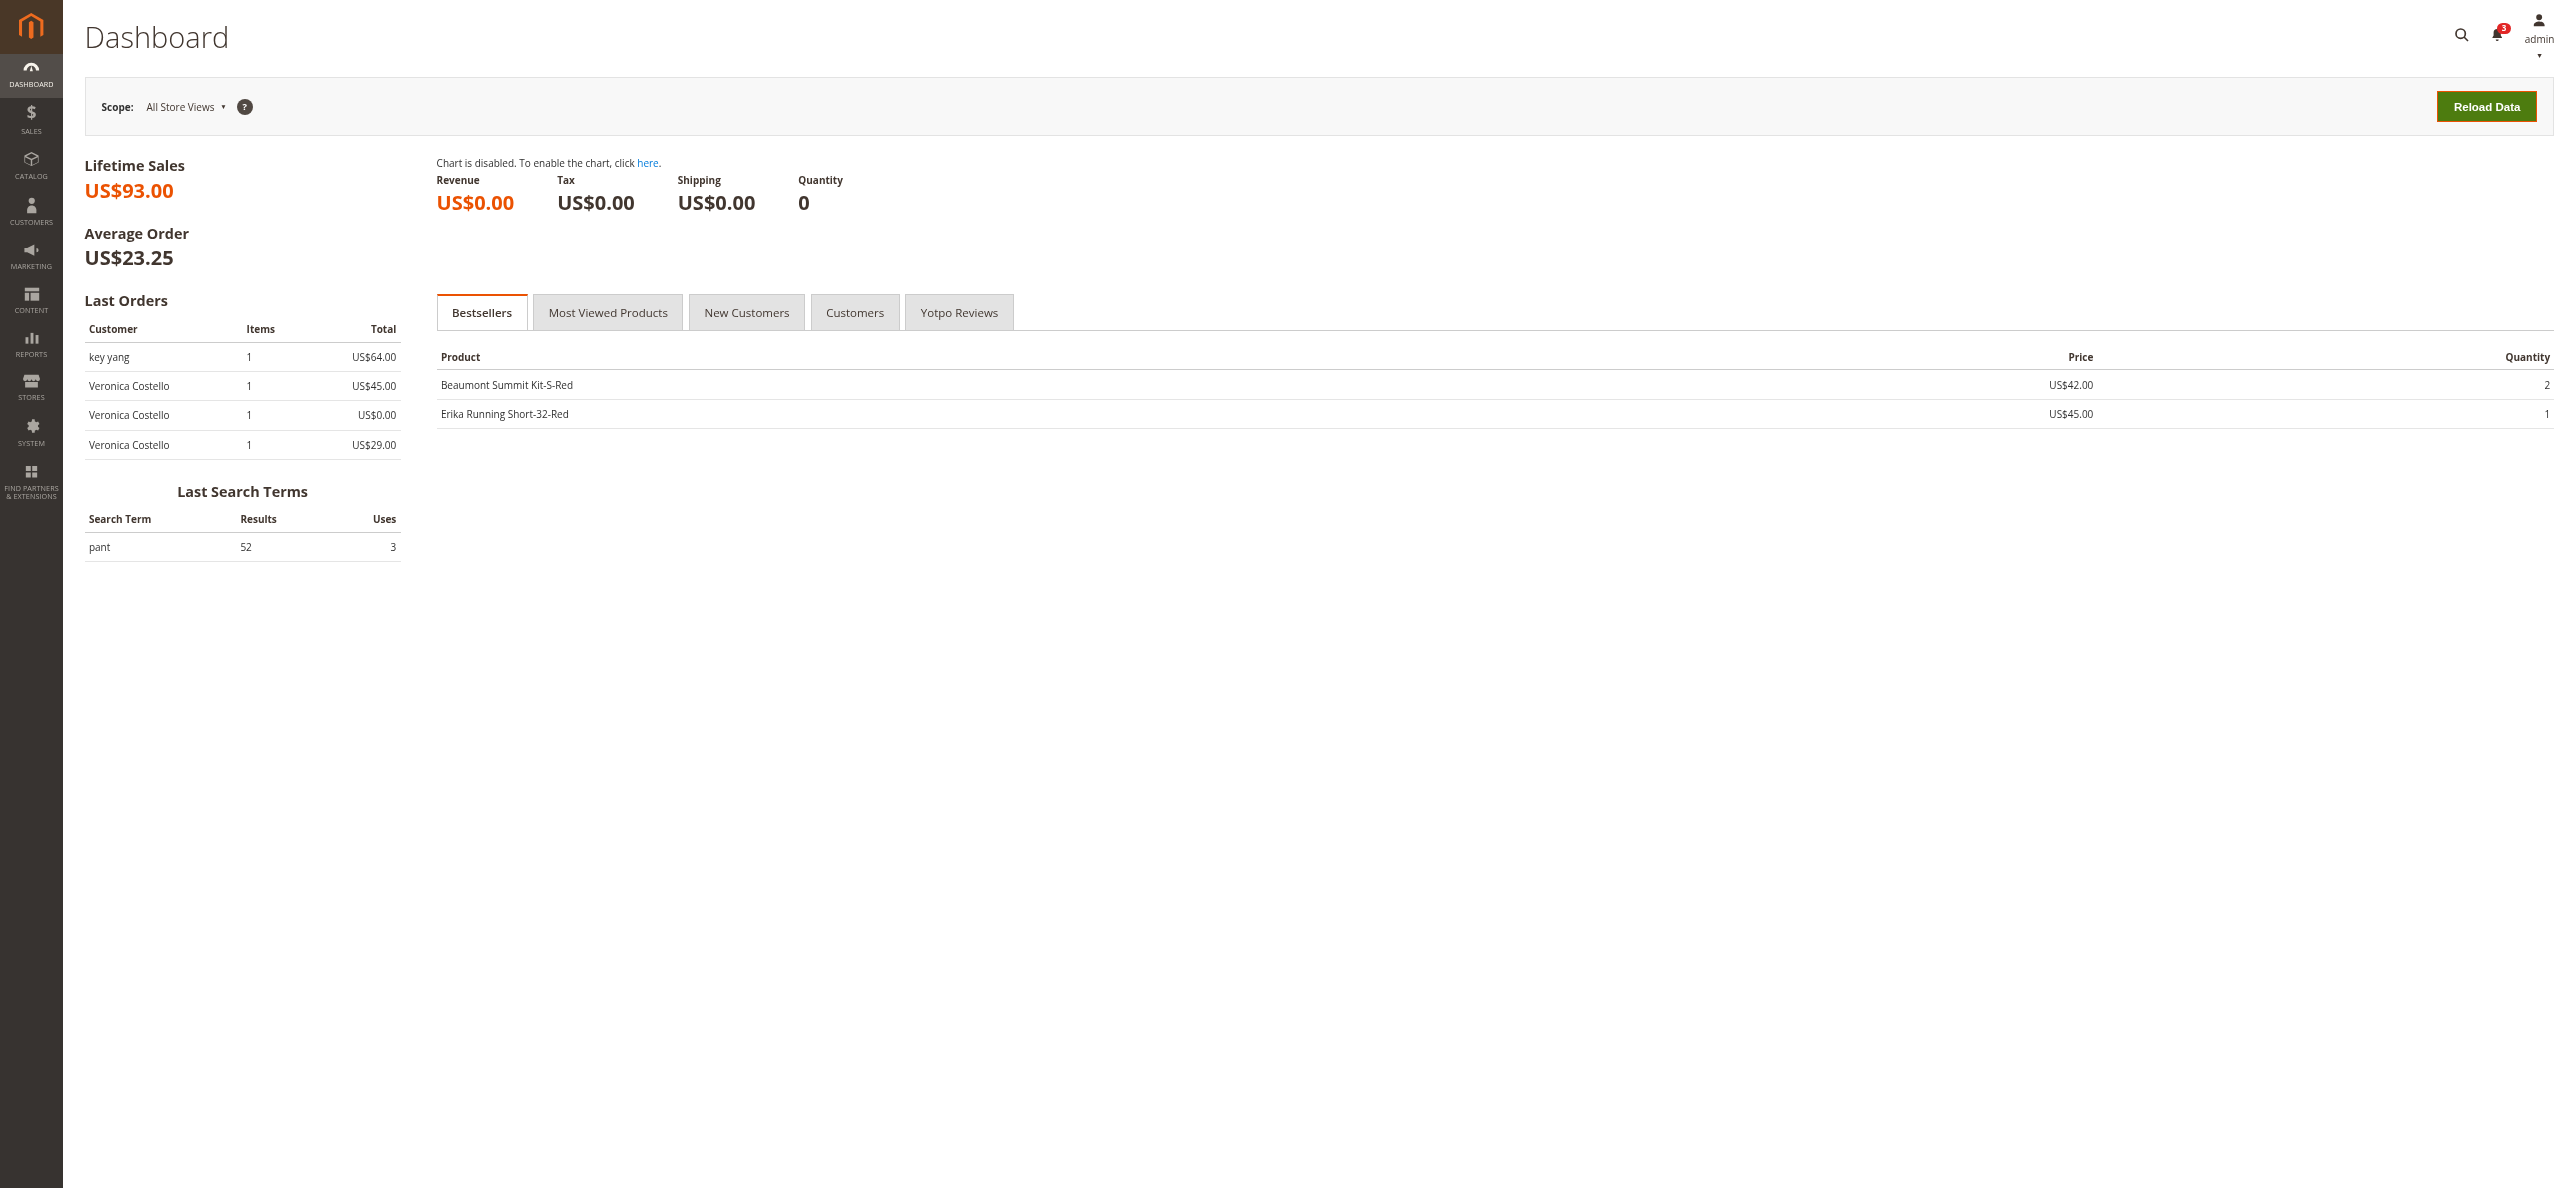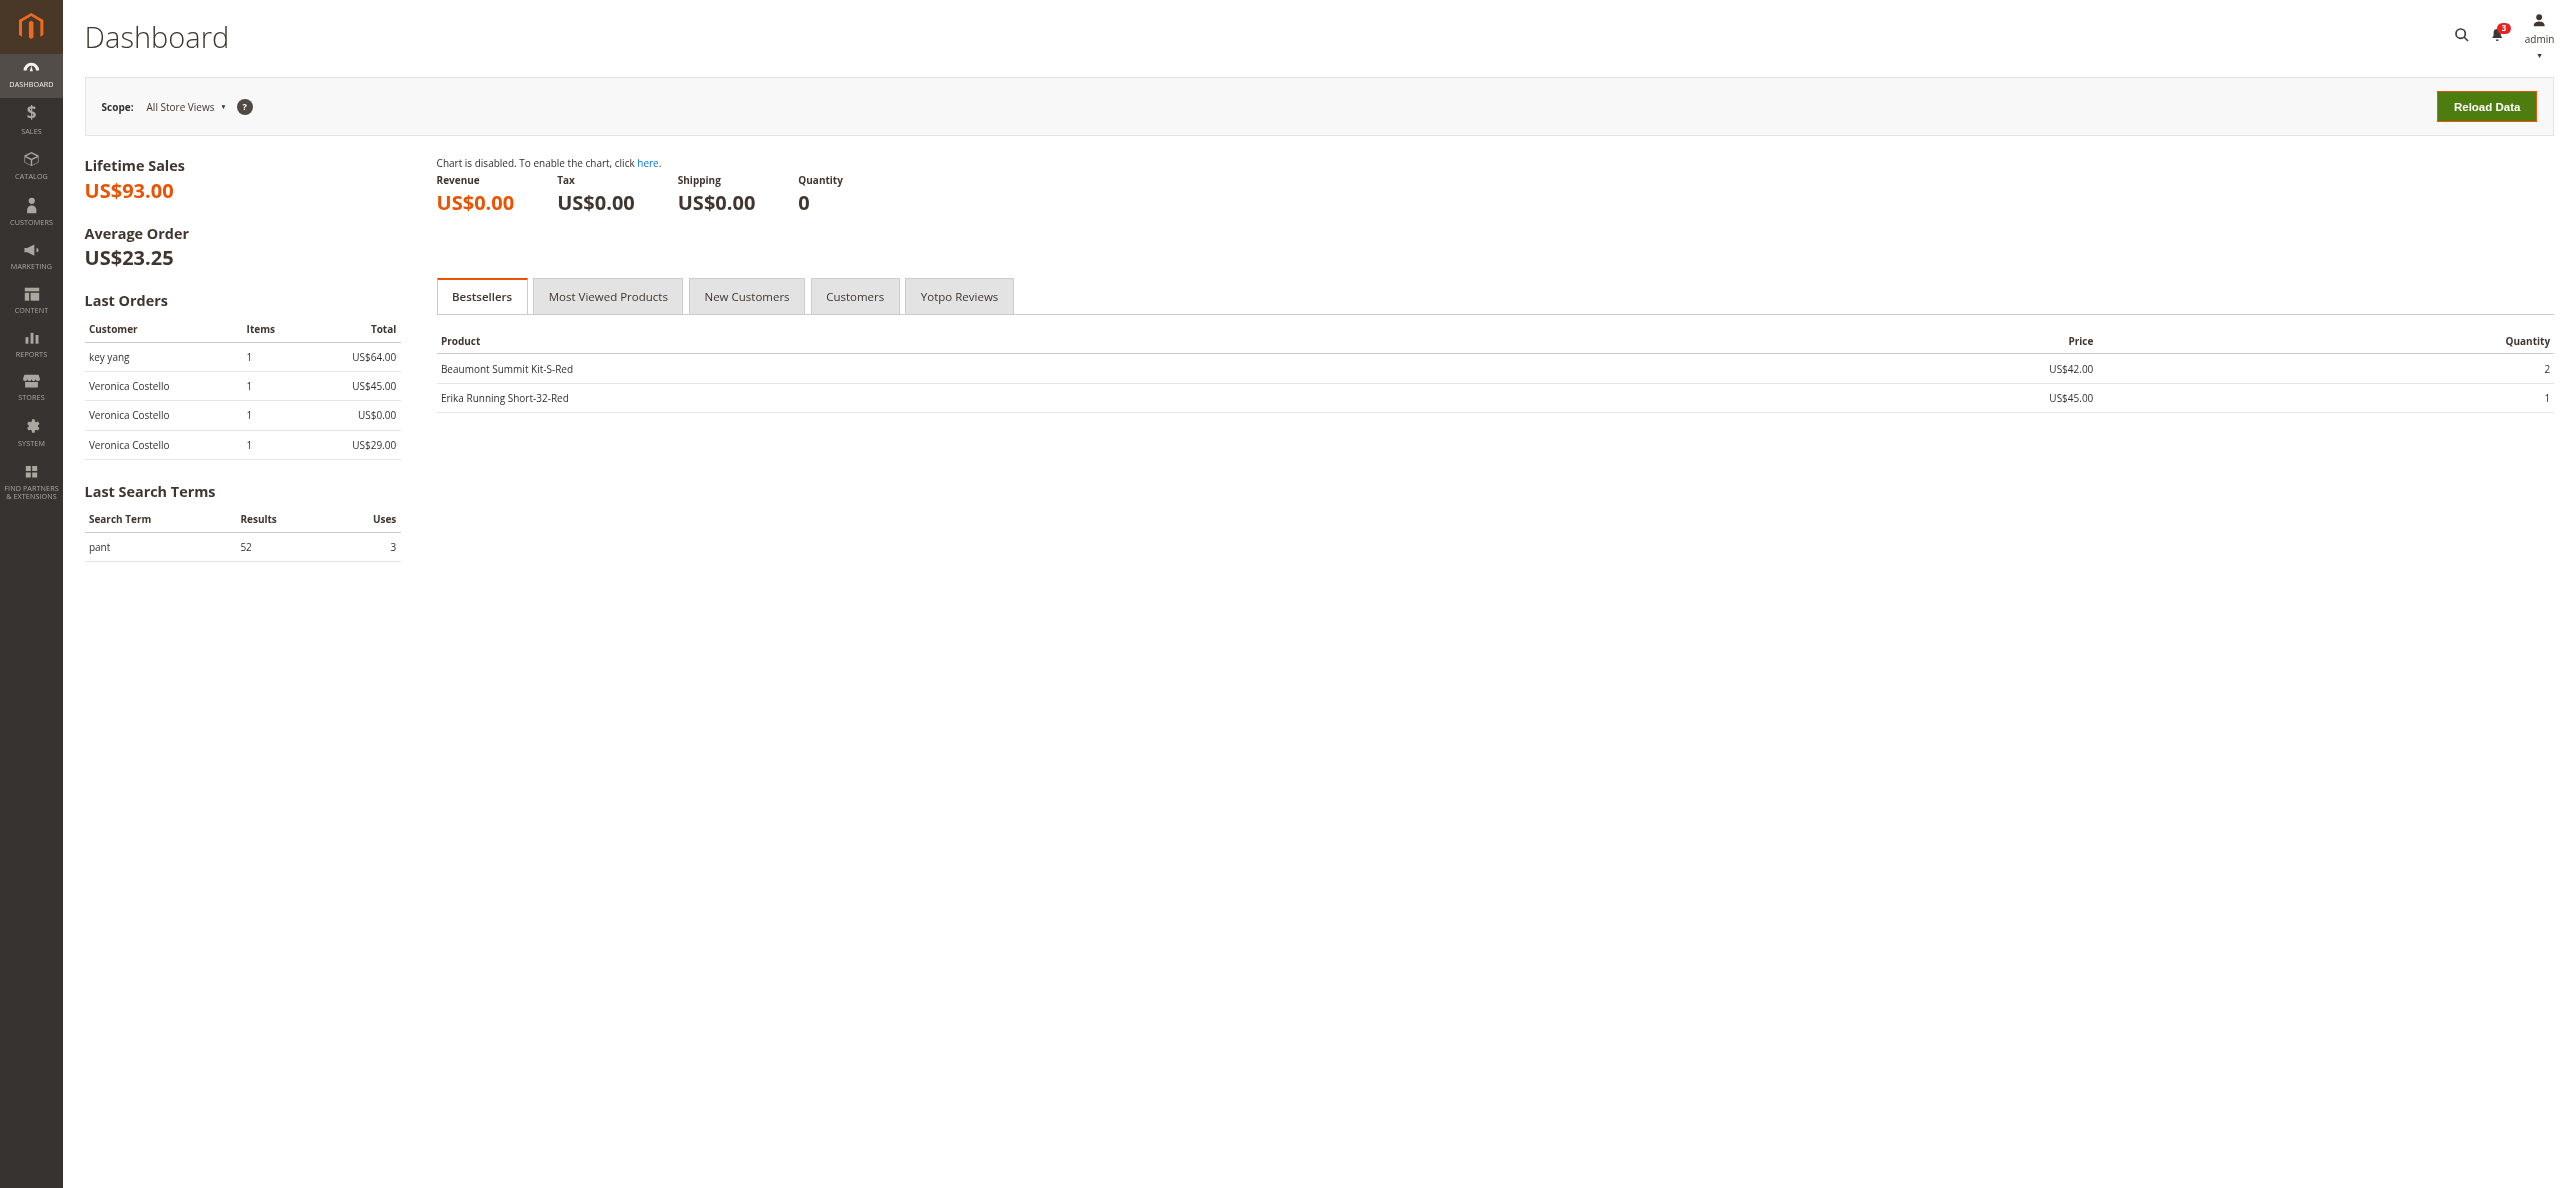--- a/index.html
+++ b/index.html
@@ -143,29 +143,29 @@
   color: #41362f;
   padding: 5.8px 4.3px;
   border-bottom: 0.7px solid #ccc;
 }
 table.data-table th.r, table.data-table td.r { text-align: right; margin-top: 8px; }
 table.data-table td {
   padding: 7.2px 4.3px;
   border-bottom: 0.7px solid #e5e5e5;
   color: #303030;
 }
-.section-gap { margin-top: 21.6px; }
+.section-gap { margin-top: 21.6px; text-align: center; }
 
 .chart-note { color: #303030; margin-bottom: 3px; }
 .chart-note a { color: #007bdb; text-decoration: none; cursor: pointer; }
 
 .totals-row {
   display: flex;
   gap: 43px;
-  margin-bottom: 30px;
+  margin-bottom: 46px;
 }
 .total-item .t-label {
   font-size: 10px;
   font-weight: 700;
   color: #41362f;
   margin-bottom: 1.4px;
 }
 .total-item .t-value {
   font-size: 20px;
   font-weight: 700;

